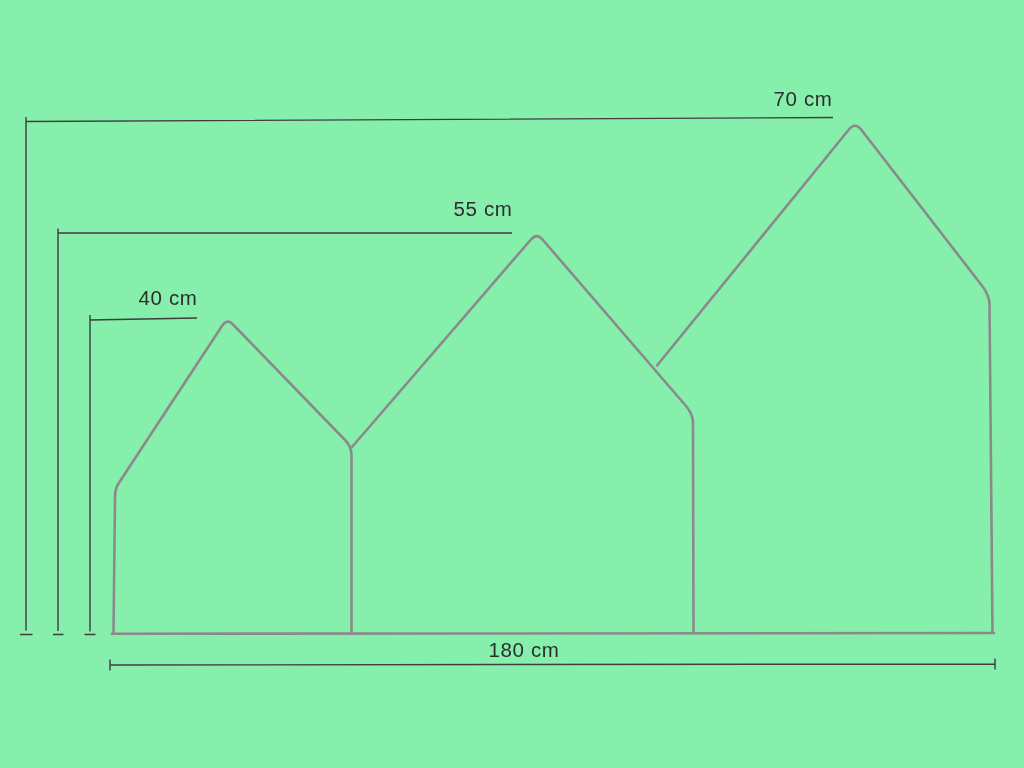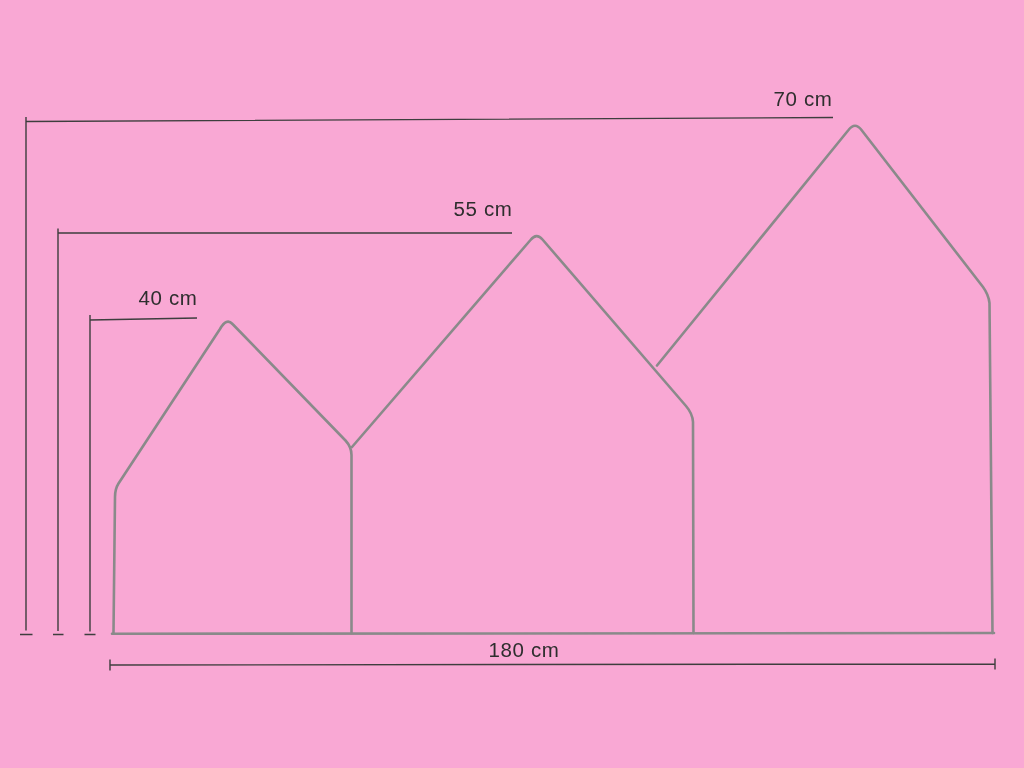--- a/index.html
+++ b/index.html
@@ -8,21 +8,21 @@
     background: #ffffff;
     width: 1024px;
     height: 768px;
     overflow: hidden;
     font-family: "Liberation Sans", "DejaVu Sans", sans-serif;
   }
   .stage {
     position: relative;
     width: 1024px;
     height: 768px;
-    background: #f9a8d4;
+    background: #86efac;
   }
   svg.diagram {
     display: block;
     width: 1024px;
     height: 768px;
   }
   .panel-outline {
     fill: none;
     stroke-width: 2.6;
     stroke-linecap: round;

